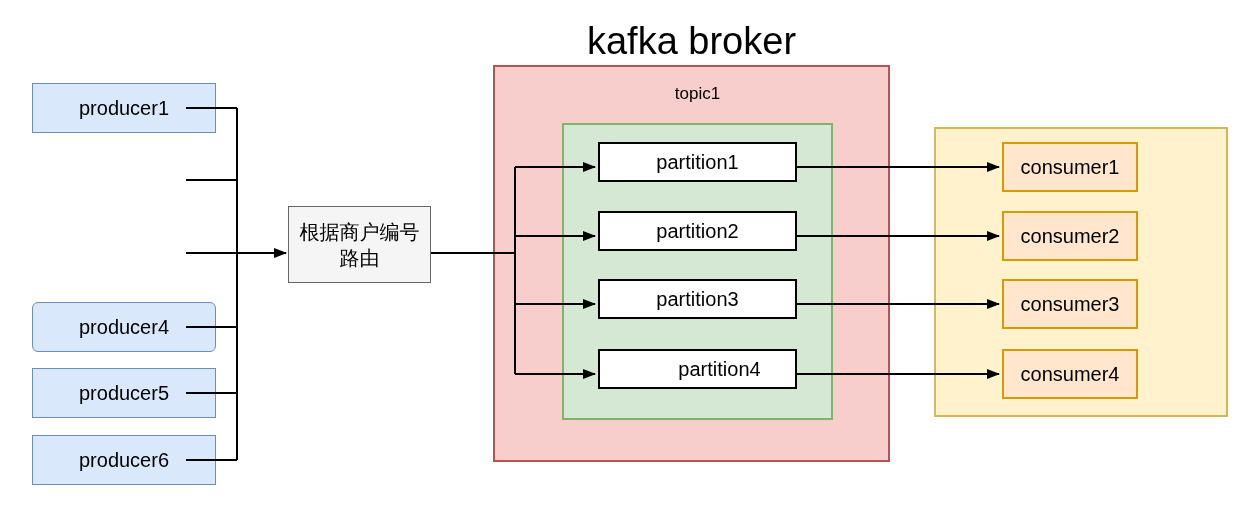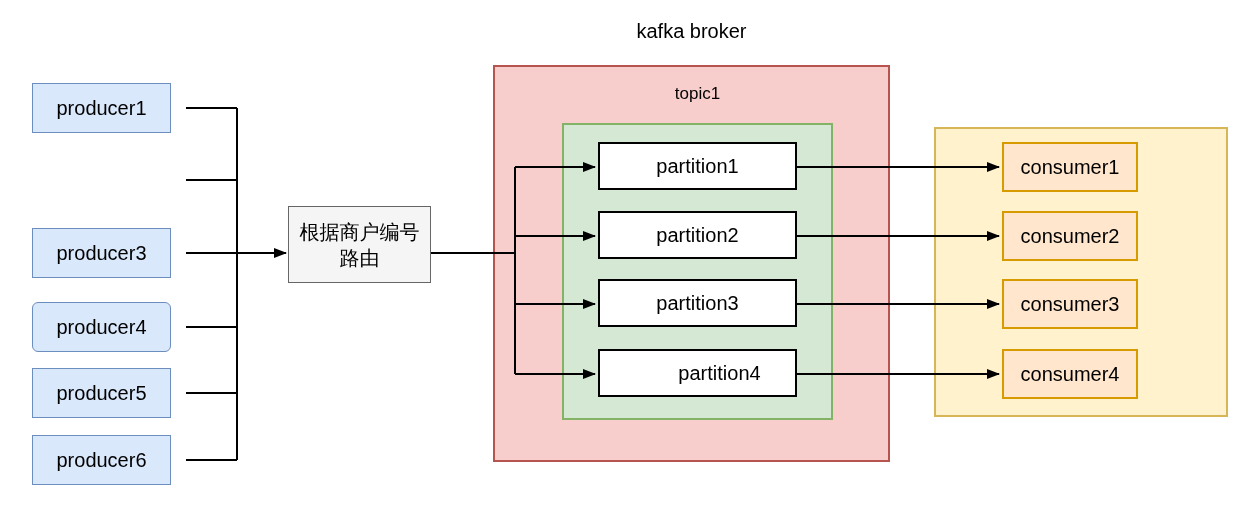--- a/index.html
+++ b/index.html
@@ -22,21 +22,21 @@
     display: flex;
     align-items: center;
     justify-content: center;
     text-align: center;
     font-size: 20px;
     line-height: 1.2;
   }
   
   .producer {
     left: 32px;
-    width: 139px;
+    width: 184px;
     height: 50px;
     background: #dae8fc;
     border: 1.5px solid #6c8ebf;
   }
   .producer.p1 { top: 83px; }
   .producer.p2 { top: 155px; }
   .producer.p3 { top: 228px; }
   .producer.p4 { top: 302px; border-radius: 6px; }
   .producer.p5 { top: 368px; }
   .producer.p6 { top: 435px; }
@@ -60,21 +60,21 @@
     height: 397px;
     background: #f8cecc;
     border: 2px solid #b85450;
   }
   .broker-title {
     position: absolute;
     left: 493px;
     top: 20px;
     width: 397px;
     text-align: center;
-    font-size: 20px;
+    font-size: 38px;
   }
   
   .topic-container {
     left: 562px;
     top: 123px;
     width: 271px;
     height: 297px;
     background: #d5e8d4;
     border: 2px solid #82b366;
   }
@@ -83,21 +83,21 @@
     left: 562px;
     top: 84px;
     width: 271px;
     text-align: center;
     font-size: 17px;
   }
   
   .partition {
     left: 598px;
     width: 199px;
-    height: 48px;
+    height: 40px;
     background: #ffffff;
     border: 2px solid #000000;
   }
   .partition.r1 { top: 142px; }
   .partition.r2 { top: 211px; }
   .partition.r3 { top: 279px; }
   .partition.r4 { top: 349px; padding-left: 44px; }
   
   .group-container {
     left: 934px;
@@ -143,23 +143,20 @@
   }
 </style>
 </head>
 <body>
 
 <div id="canvas">
 
   <div class="node producer p1">
     <span>producer1</span>
   </div>
-  <div class="node producer p3">
-    <span>producer3</span>
-  </div>
   <div class="node producer p4">
     <span>producer4</span>
   </div>
   <div class="node producer p5">
     <span>producer5</span>
   </div>
   <div class="node producer p6">
     <span>producer6</span>
   </div>
 

